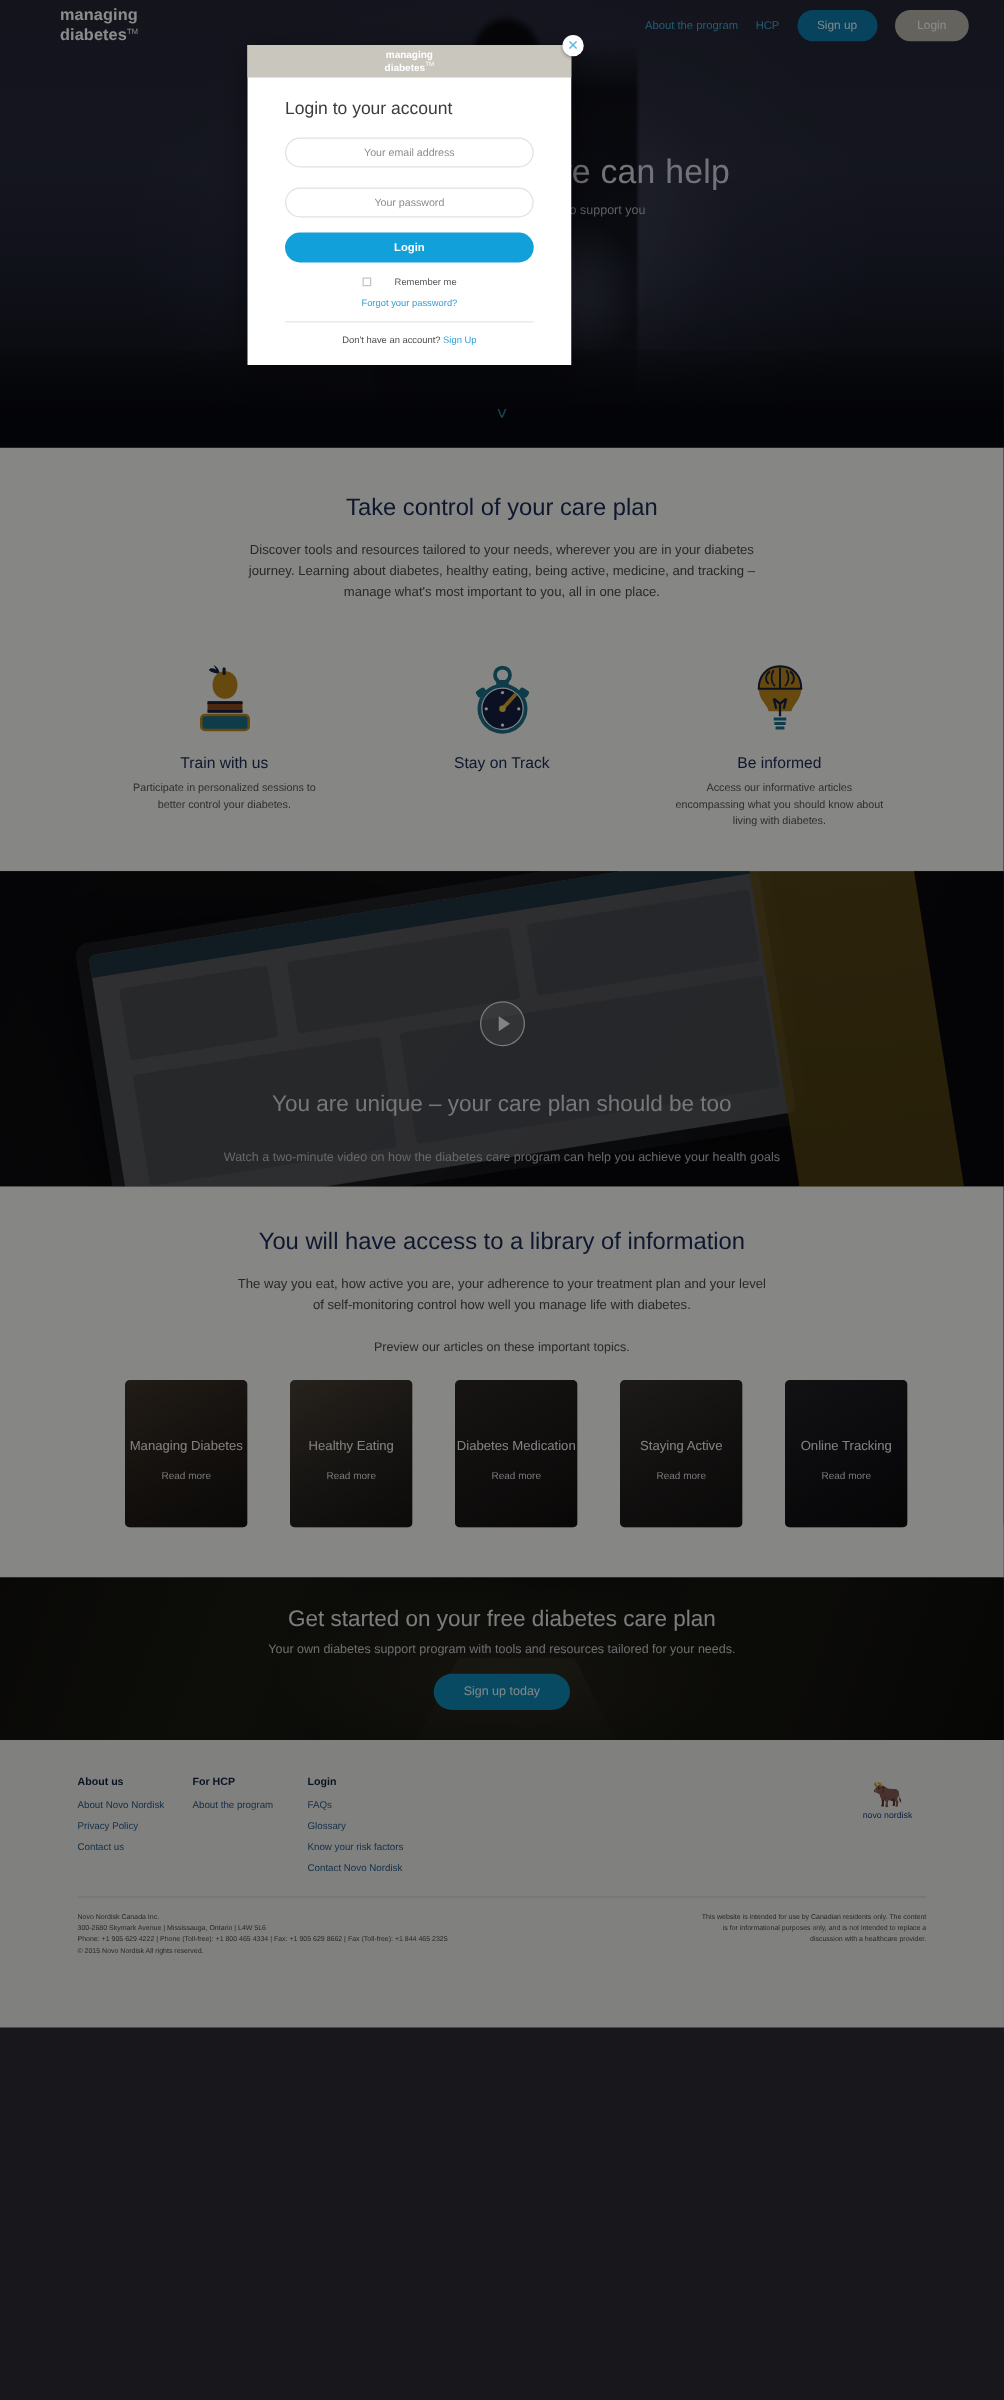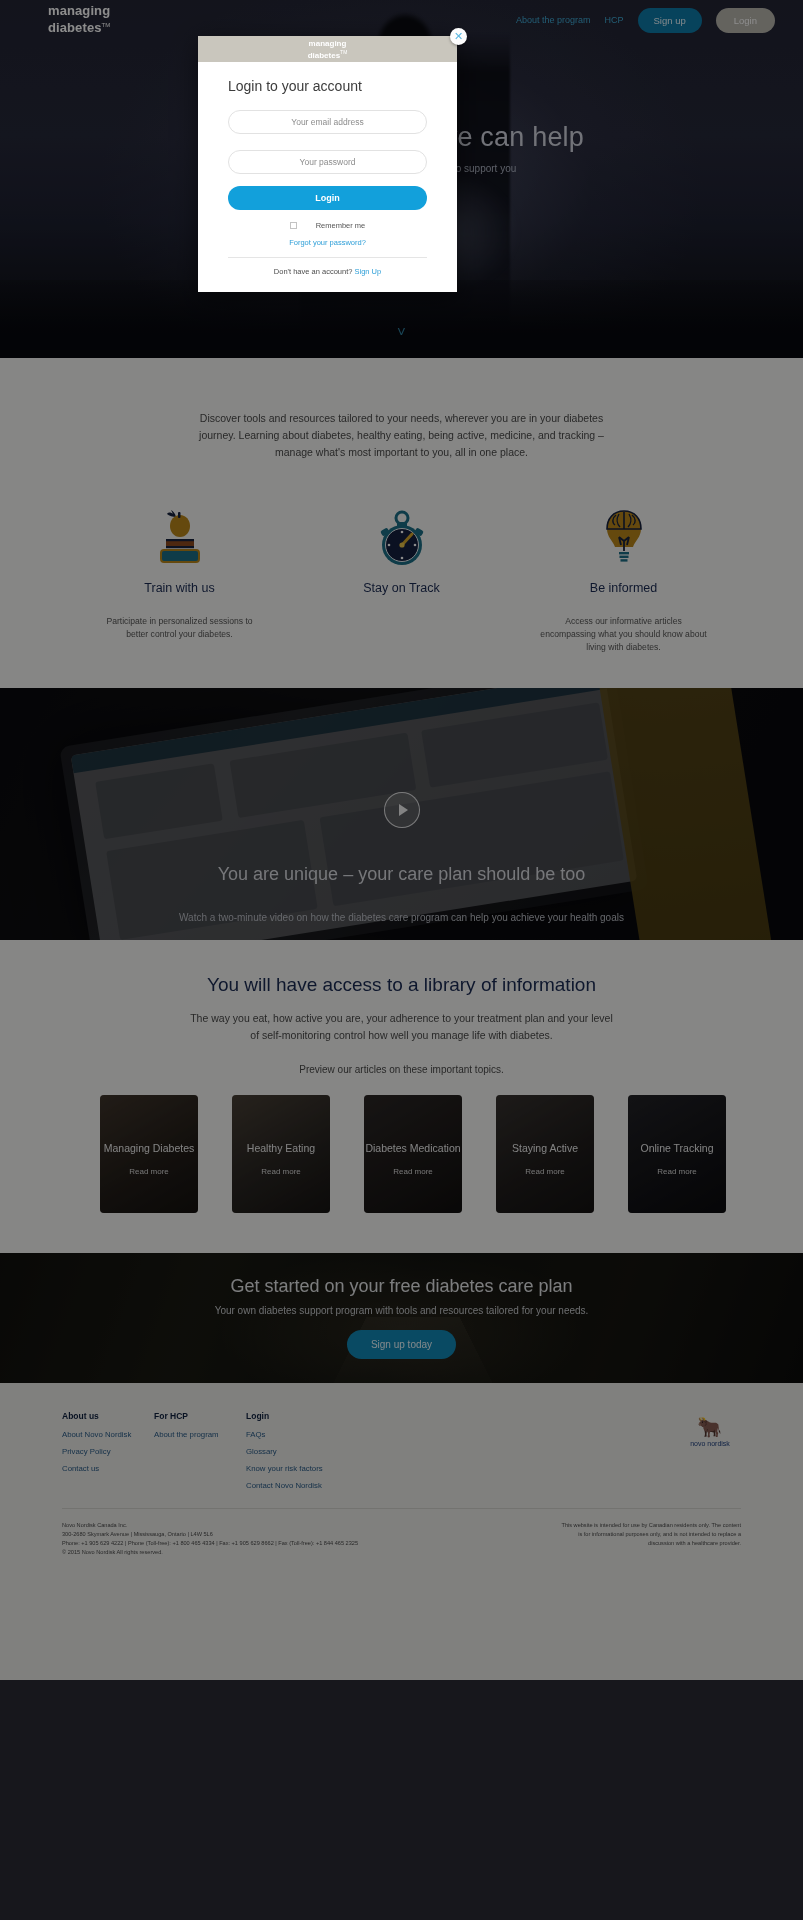--- a/index.html
+++ b/index.html
@@ -89,21 +89,21 @@
   .lead {
     color: #4a4a4a; font-size: 10.5px; line-height: 17px;
     max-width: 430px; margin: 14px auto 0;
   }
   .features {
     display: flex; justify-content: center; gap: 52px; margin-top: 36px;
   }
   .feature { width: 170px; text-align: center; }
   .feature-icon { height: 72px; display: flex; align-items: flex-end; justify-content: center; }
   .feature-title { color: #1a2a52; font-size: 12.5px; margin-top: 12px; }
-  .feature-text { color: #555; font-size: 8.6px; line-height: 13px; margin-top: 20px; }
+  .feature-text { color: #555; font-size: 8.6px; line-height: 13px; margin-top: 7px; }
 
   
   .section-video {
     position: relative; height: 252px; overflow: hidden;
     background:
       linear-gradient(118deg, #111114 0%, #1a1a1c 26%, #2a2a2c 40%, #141416 58%, #0c0c0e 100%);
   }
   .vid-tablet {
     position: absolute; left: 74px; top: 14px; width: 560px; height: 232px;
     transform: rotate(-9deg);
@@ -173,21 +173,21 @@
   .cta-dark { position:absolute; inset:0; background: rgba(5,6,4,0.45); }
   .cta-copy { position:relative; padding-top: 23px; }
   .cta-title { color:#e2e3e6; font-size: 18px; font-weight: 300; }
   .cta-sub { color:#c6c8cc; font-size: 10px; margin-top: 8px; }
   .btn-cta {
     margin-top: 14px; background:#1288b5; color:#e9f6fb; border:none;
     border-radius: 15px; padding: 9px 24px; font-size: 10px; cursor:pointer;
   }
 
   
-  .footer { background:#e9e9e6; padding: 28px 62px 0; height: 297px; position:relative; }
+  .footer { background:#e9e9e6; padding: 28px 62px 0; height: 230px; position:relative; }
   .f-cols { display:flex; gap: 0; }
   .f-col { }
   .f-col.a { width: 92px; }
   .f-col.b { width: 92px; }
   .f-col.c { width: 180px; }
   .f-head { color:#10213f; font-size: 8.5px; font-weight: bold; margin-bottom: 9px; }
   .f-link { color:#2a5b86; font-size: 7.8px; display:block; margin-bottom: 8px; text-decoration:none; cursor:pointer; }
   .nn-logo {
     position:absolute; right: 62px; top: 34px; width: 62px; text-align:center;
   }
@@ -263,20 +263,21 @@
     </div>
 
     <div class="hero-copy">
       <div class="hero-title">You can do it and we can help</div>
       <div class="hero-sub">The diabetes care program designed to support you</div>
     </div>
     <div class="hero-chevron">˅</div>
   </div>
 
   <div class="section-care">
+    <div class="h2">Take control of your care plan</div>
     <div class="lead">Discover tools and resources tailored to your needs, wherever you are in your diabetes journey. Learning about diabetes, healthy eating, being active, medicine, and tracking – manage what's most important to you, all in one place.</div>
 
     <div class="features">
 
       <div class="feature">
         <div class="feature-icon">
           <svg width="58" height="62" viewBox="0 0 58 62">
             <path d="M25 10 C24 6, 22 4, 20 3 L22 7 C20 5, 17 5, 16 7 C18 9, 22 10, 25 10 Z" fill="#16213d"></path>
             <path d="M29 8 C23 8, 19 13, 19 19 C19 25, 23 30, 29 30 C35 30, 39 25, 39 19 C39 13, 35 8, 29 8 Z" fill="#b8861a"></path>
             <rect x="27" y="5" width="2.5" height="6" rx="1" fill="#16213d"></rect>

